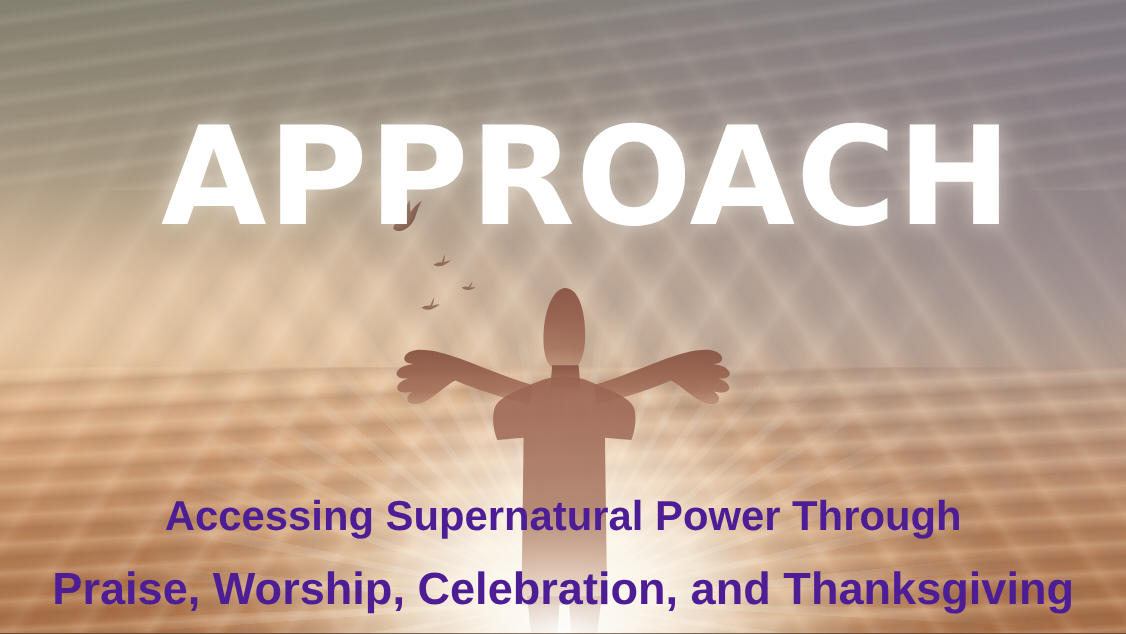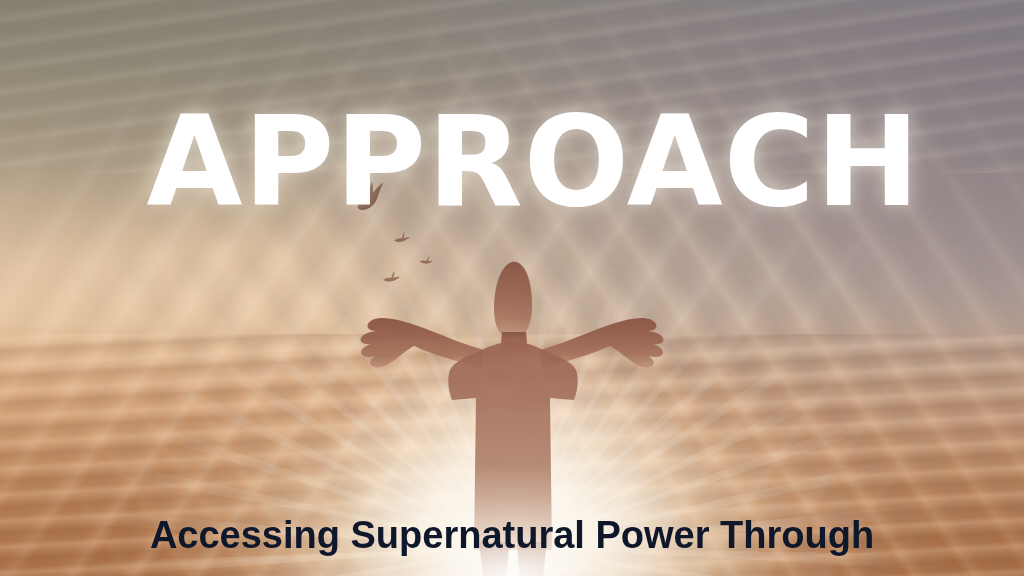--- a/index.html
+++ b/index.html
@@ -140,21 +140,21 @@
     letter-spacing:1px;
     font-family:"DejaVu Sans", sans-serif;
     text-shadow:0 0 18px rgba(255,250,240,.45), 0 0 40px rgba(255,245,225,.25);
     padding-left:43px;
   }
 
   #subtitle{
     position:absolute;
     left:0;right:0;bottom:8px;
     text-align:center;
-    color:#0f172a;
+    color:#4c1d95;
   }
   .sub-line{
     font-family:"Liberation Sans", sans-serif;
     font-weight:700;
     font-size:38px;
     line-height:65px;
     white-space:nowrap;
   }
   .sub-line.l2{font-size:41px;}
 </style>
@@ -249,15 +249,16 @@
       <path d="M181 292 L211 292 L207 326 L183 326 Z" fill="url(#shirt)" opacity="0.9"></path>
     </svg>
   </div>
 
   <div class="layer" style="background:radial-gradient(30% 24% at 50% 100%, rgba(255,255,255,.92) 0%, rgba(255,250,238,.55) 30%, rgba(255,246,226,.18) 58%, rgba(255,255,255,0) 80%);"></div>
 
   <h1 id="title">APPROACH</h1>
 
   <div id="subtitle">
     <div class="sub-line l1">Accessing Supernatural Power Through</div>
+    <div class="sub-line l2">Praise, Worship, Celebration, and Thanksgiving</div>
   </div>
 
 </div>
 
 </body></html>

